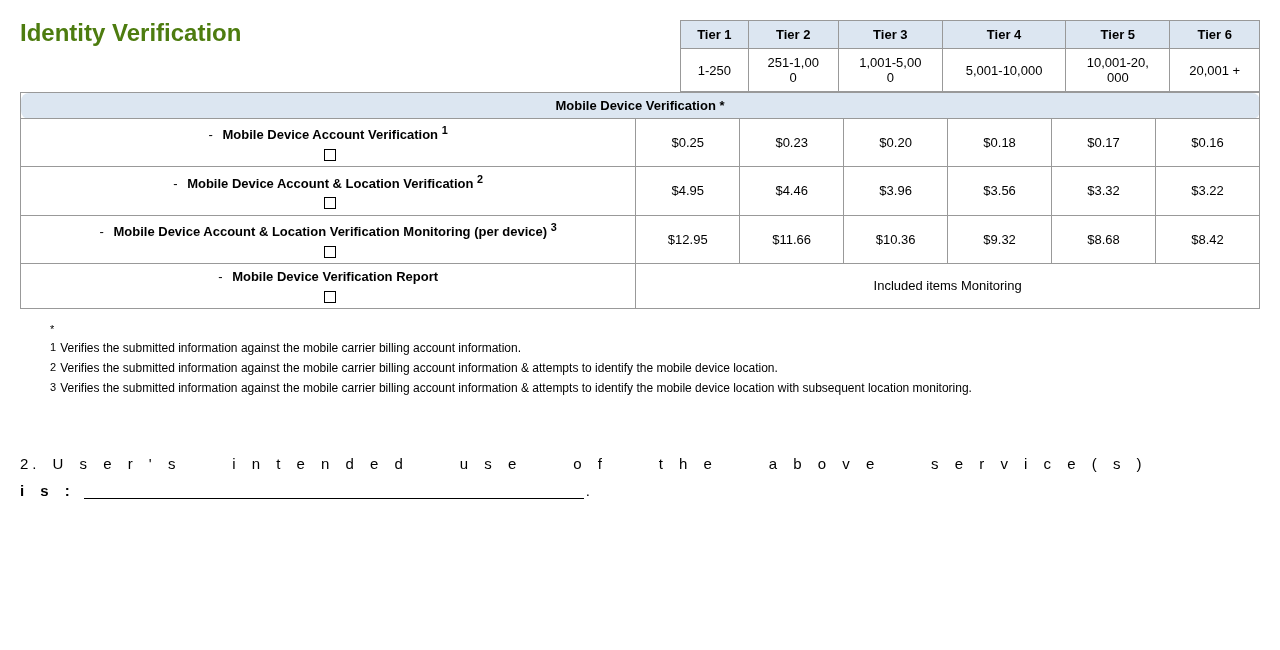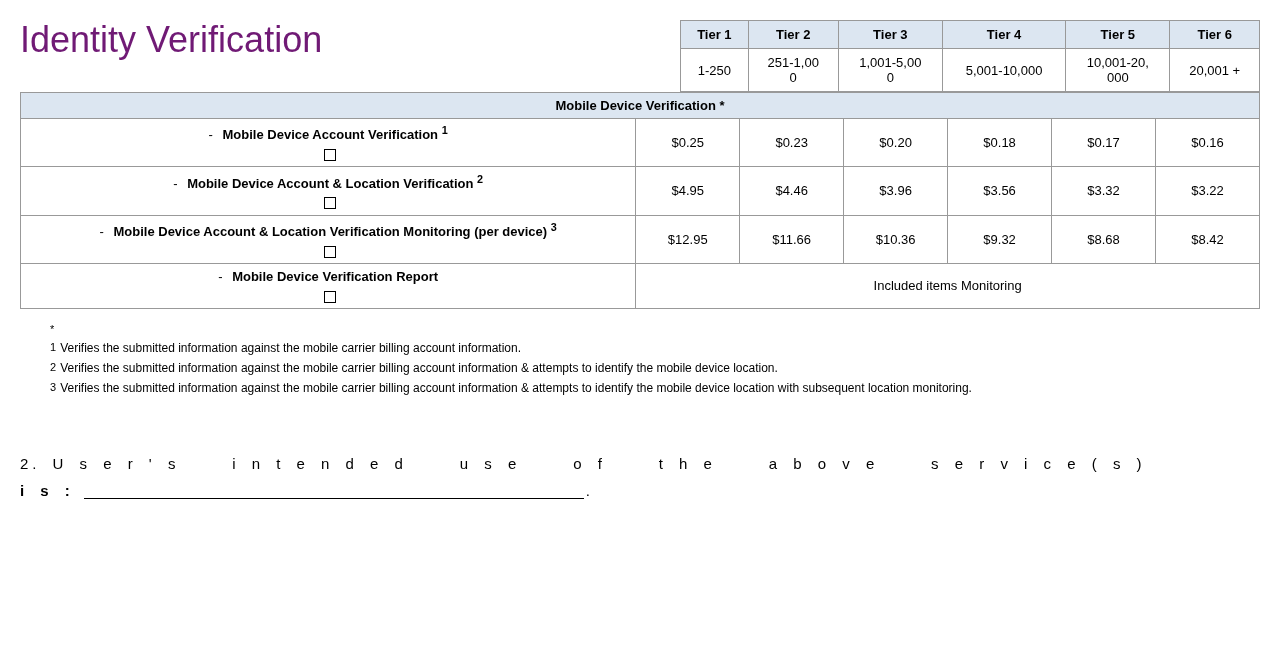--- a/index.html
+++ b/index.html
@@ -13,23 +13,23 @@
       min-height: 650px;
     }
 
     .page-container {
       display: flex;
       flex-direction: column;
       gap: 0;
     }
 
     .main-title {
-      font-size: 36px;
-      font-weight: normal;
-      color: #701a75;
+      font-size: 24px;
+      font-weight: bold;
+      color: #4d7c0f;
       line-height: 1.1;
     }
 
     .subtitle {
       font-size: 13px;
       color: #000;
       margin-top: 4px;
     }
 
     .section-header td {
@@ -125,20 +125,21 @@
       border: 1px solid #999;
       padding: 5px 7px;
       text-align: center;
       vertical-align: middle;
       font-size: 13px;
     }
 
     .col-label {
       width: 580px;
       text-align: left;
+      border-radius: 8px;
     }
 
     .col-tier {
       width: 98px;
     }
 
     .footnotes {
       margin-top: 10px;
       font-size: 12px;
       color: #000;

